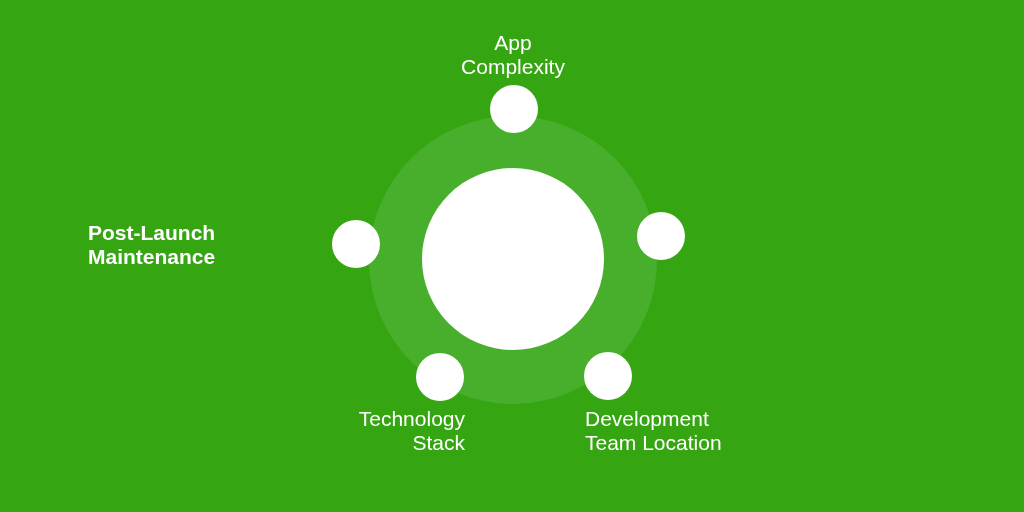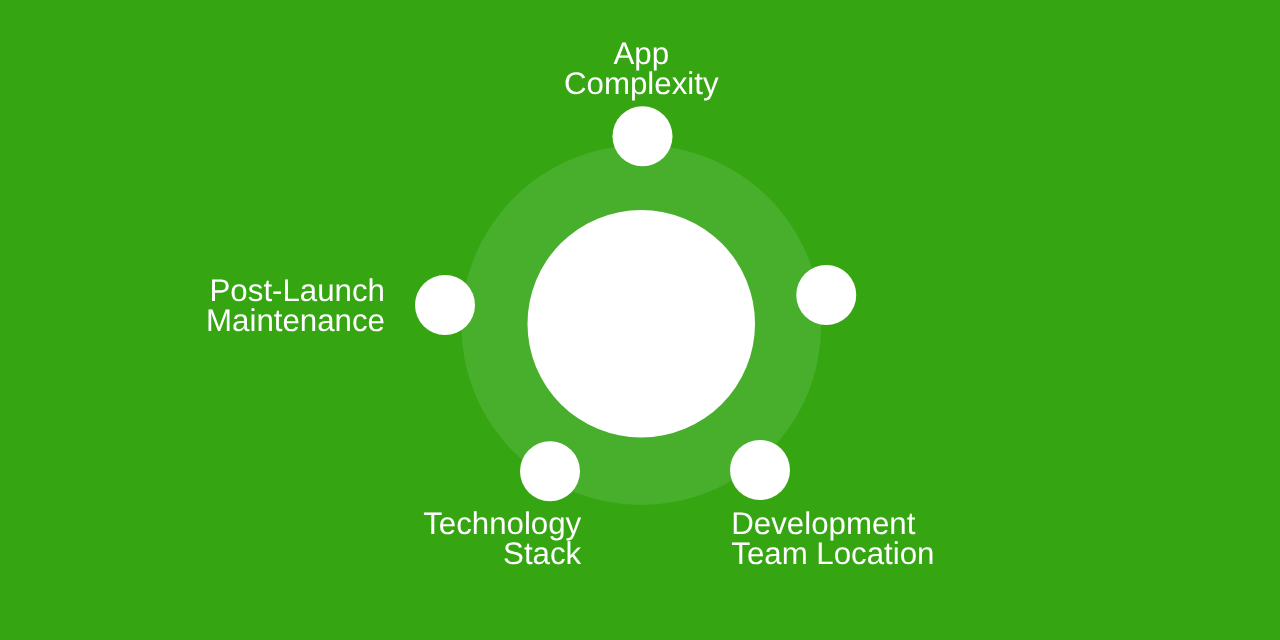--- a/index.html
+++ b/index.html
@@ -41,29 +41,29 @@
   }
   .node-top          { left: 490px; top: 85px;  }
   .node-right        { left: 637px; top: 212px; }
   .node-bottom-right { left: 584px; top: 352px; }
   .node-bottom-left  { left: 416px; top: 353px; }
   .node-left         { left: 332px; top: 220px; }
 
   .label {
     position: absolute;
     color: var(--text, #ffffff);
-    font-size: 25px;
+    font-size: 21px;
     line-height: 24px;
     white-space: pre-line;
   }
   .label-top          { left: 383px; top: 31px;  width: 260px; text-align: center; }
   .label-right        { left: 644px; top: 212px; width: 260px; text-align: center; }
   .label-bottom-right { left: 585px; top: 407px; width: 240px; text-align: left;   }
   .label-bottom-left  { left: 265px; top: 407px; width: 200px; text-align: right;  }
-  .label-left         { left: 88px;  top: 221px; width: 220px; text-align: right;  }
+  .label-left         { left: 88px;  top: 221px; width: 220px; text-align: left; font-weight: bold;  }
 </style>
 </head>
 <body>
 
 <div class="canvas">
 
   <div class="halo"></div>
   <div class="center-circle"></div>
 
   <div class="node node-top"></div>

